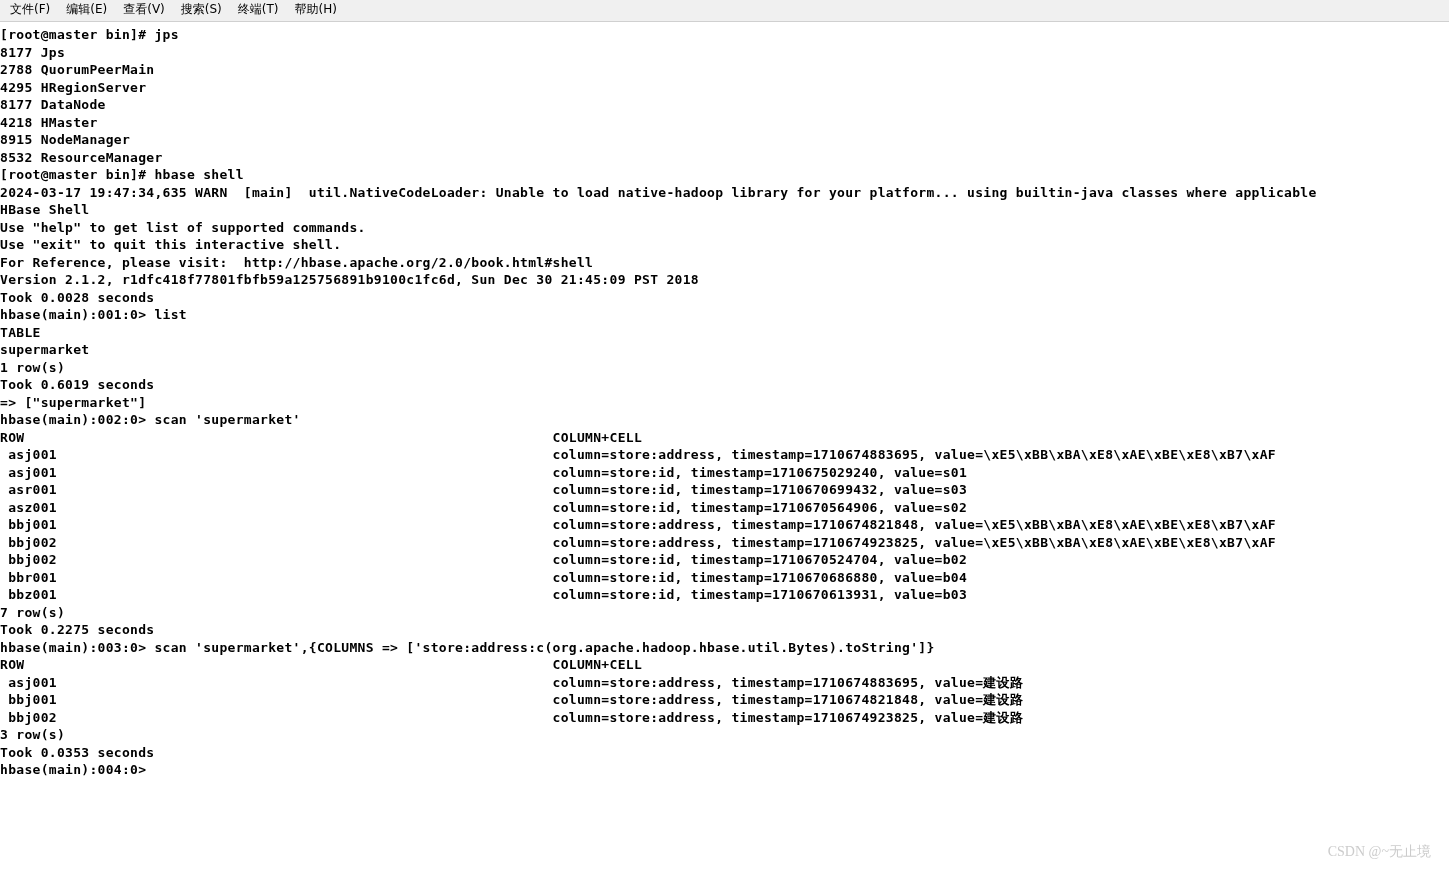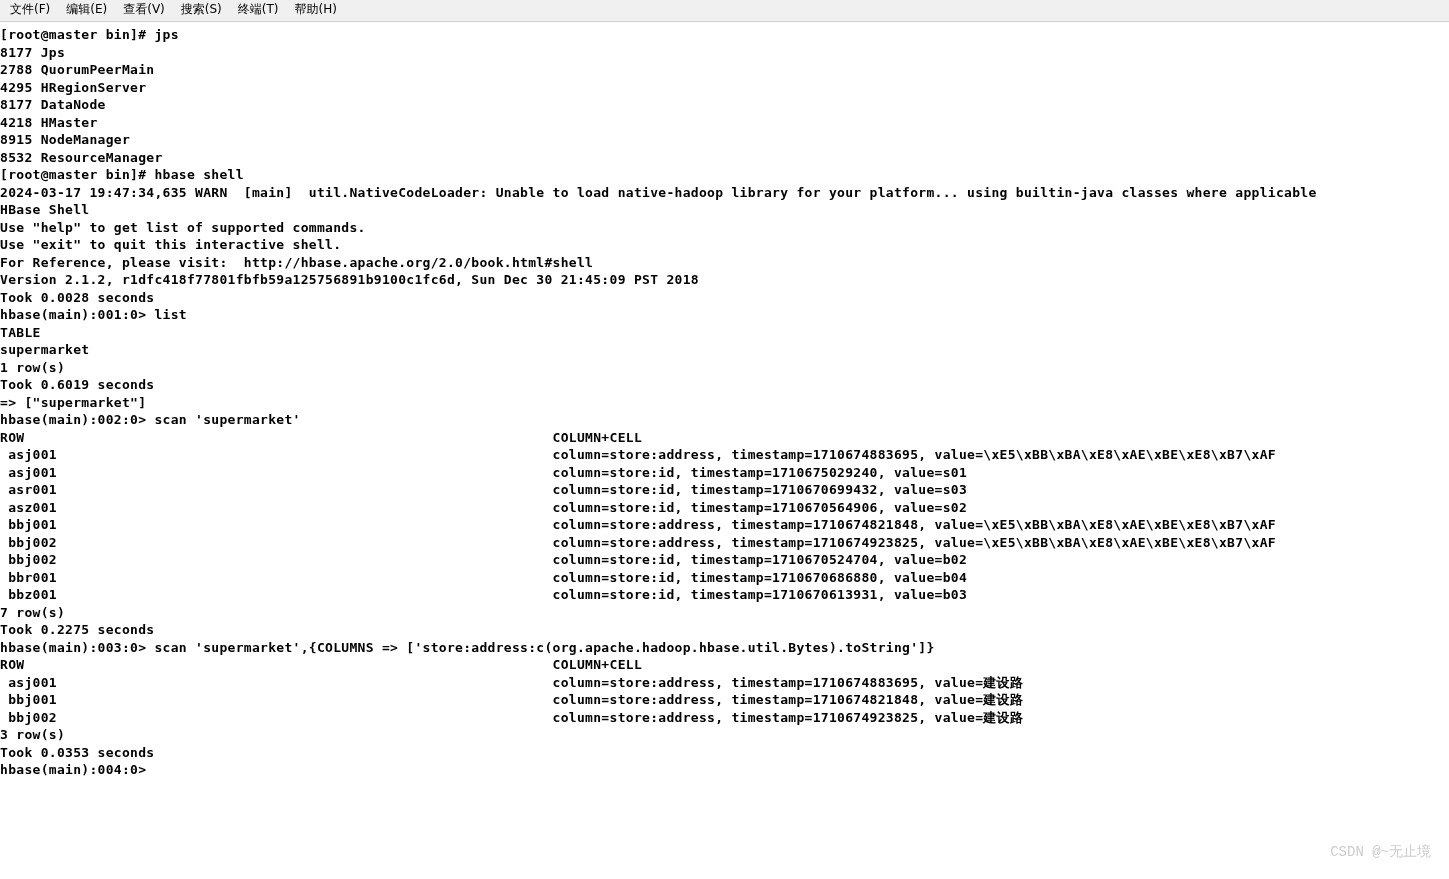--- a/index.html
+++ b/index.html
@@ -41,21 +41,21 @@
     }
     .line {
       display: block;
       font-weight: bold;
     }
     .watermark {
       position: absolute;
       bottom: 18px;
       right: 18px;
       color: #cccccc;
-      font-family: Liberation Mono, monospace;
+      font-family: Liberation Serif, serif;
       font-size: 14px;
       margin-top: 20px;
     }
   </style>
 </head>
 <body>
 
 <div class="menubar">
   <span class="menu-item">文件(F)</span>
   <span class="menu-item">编辑(E)</span>

